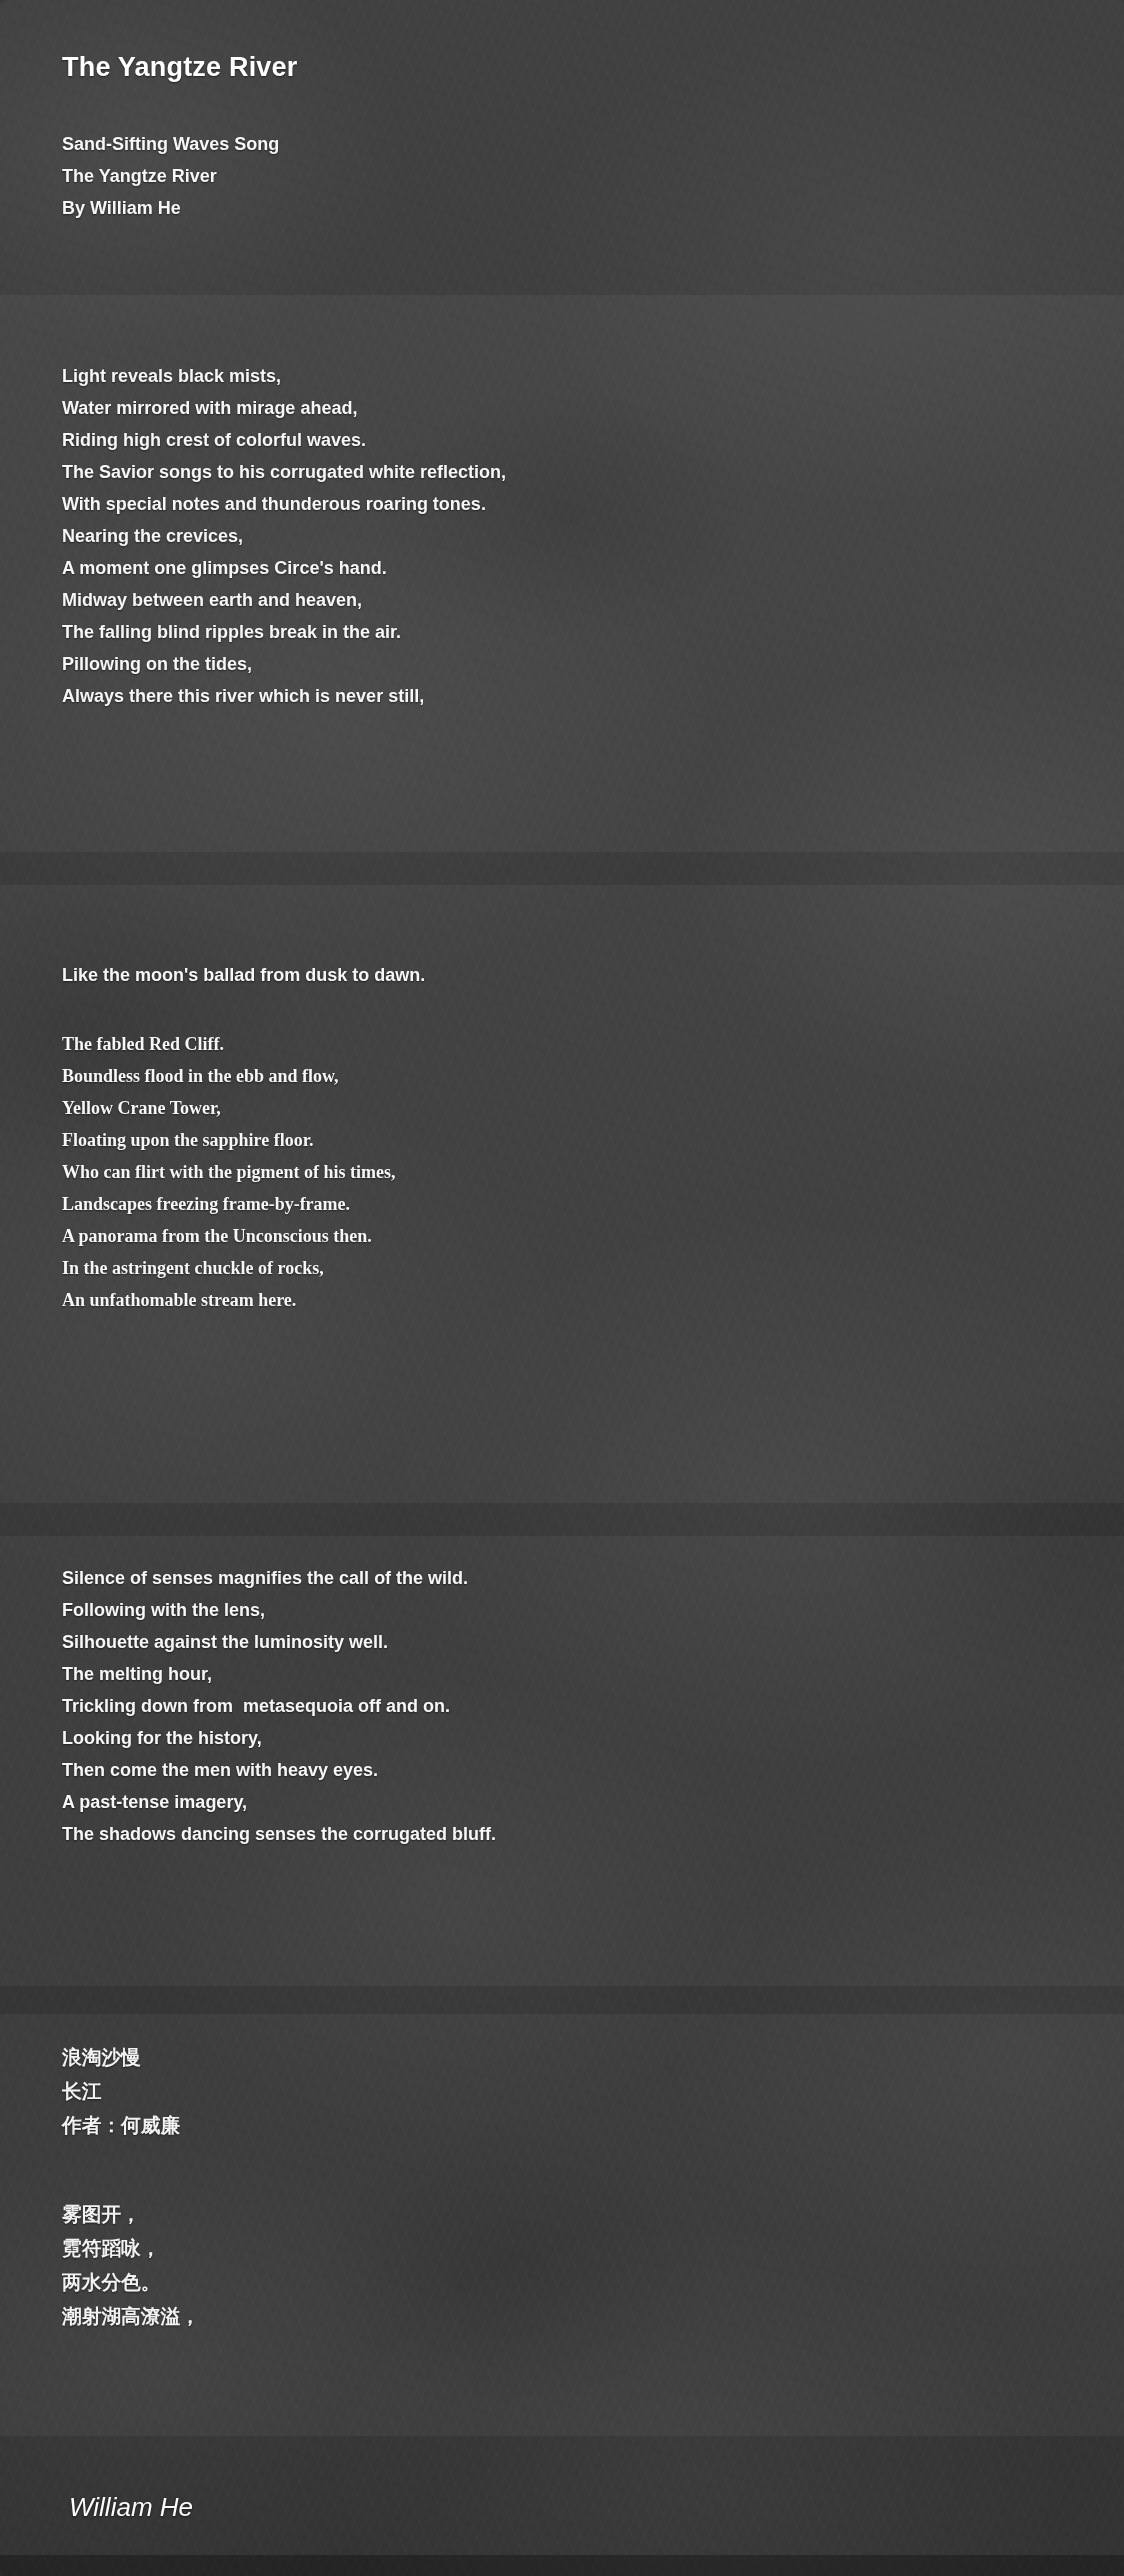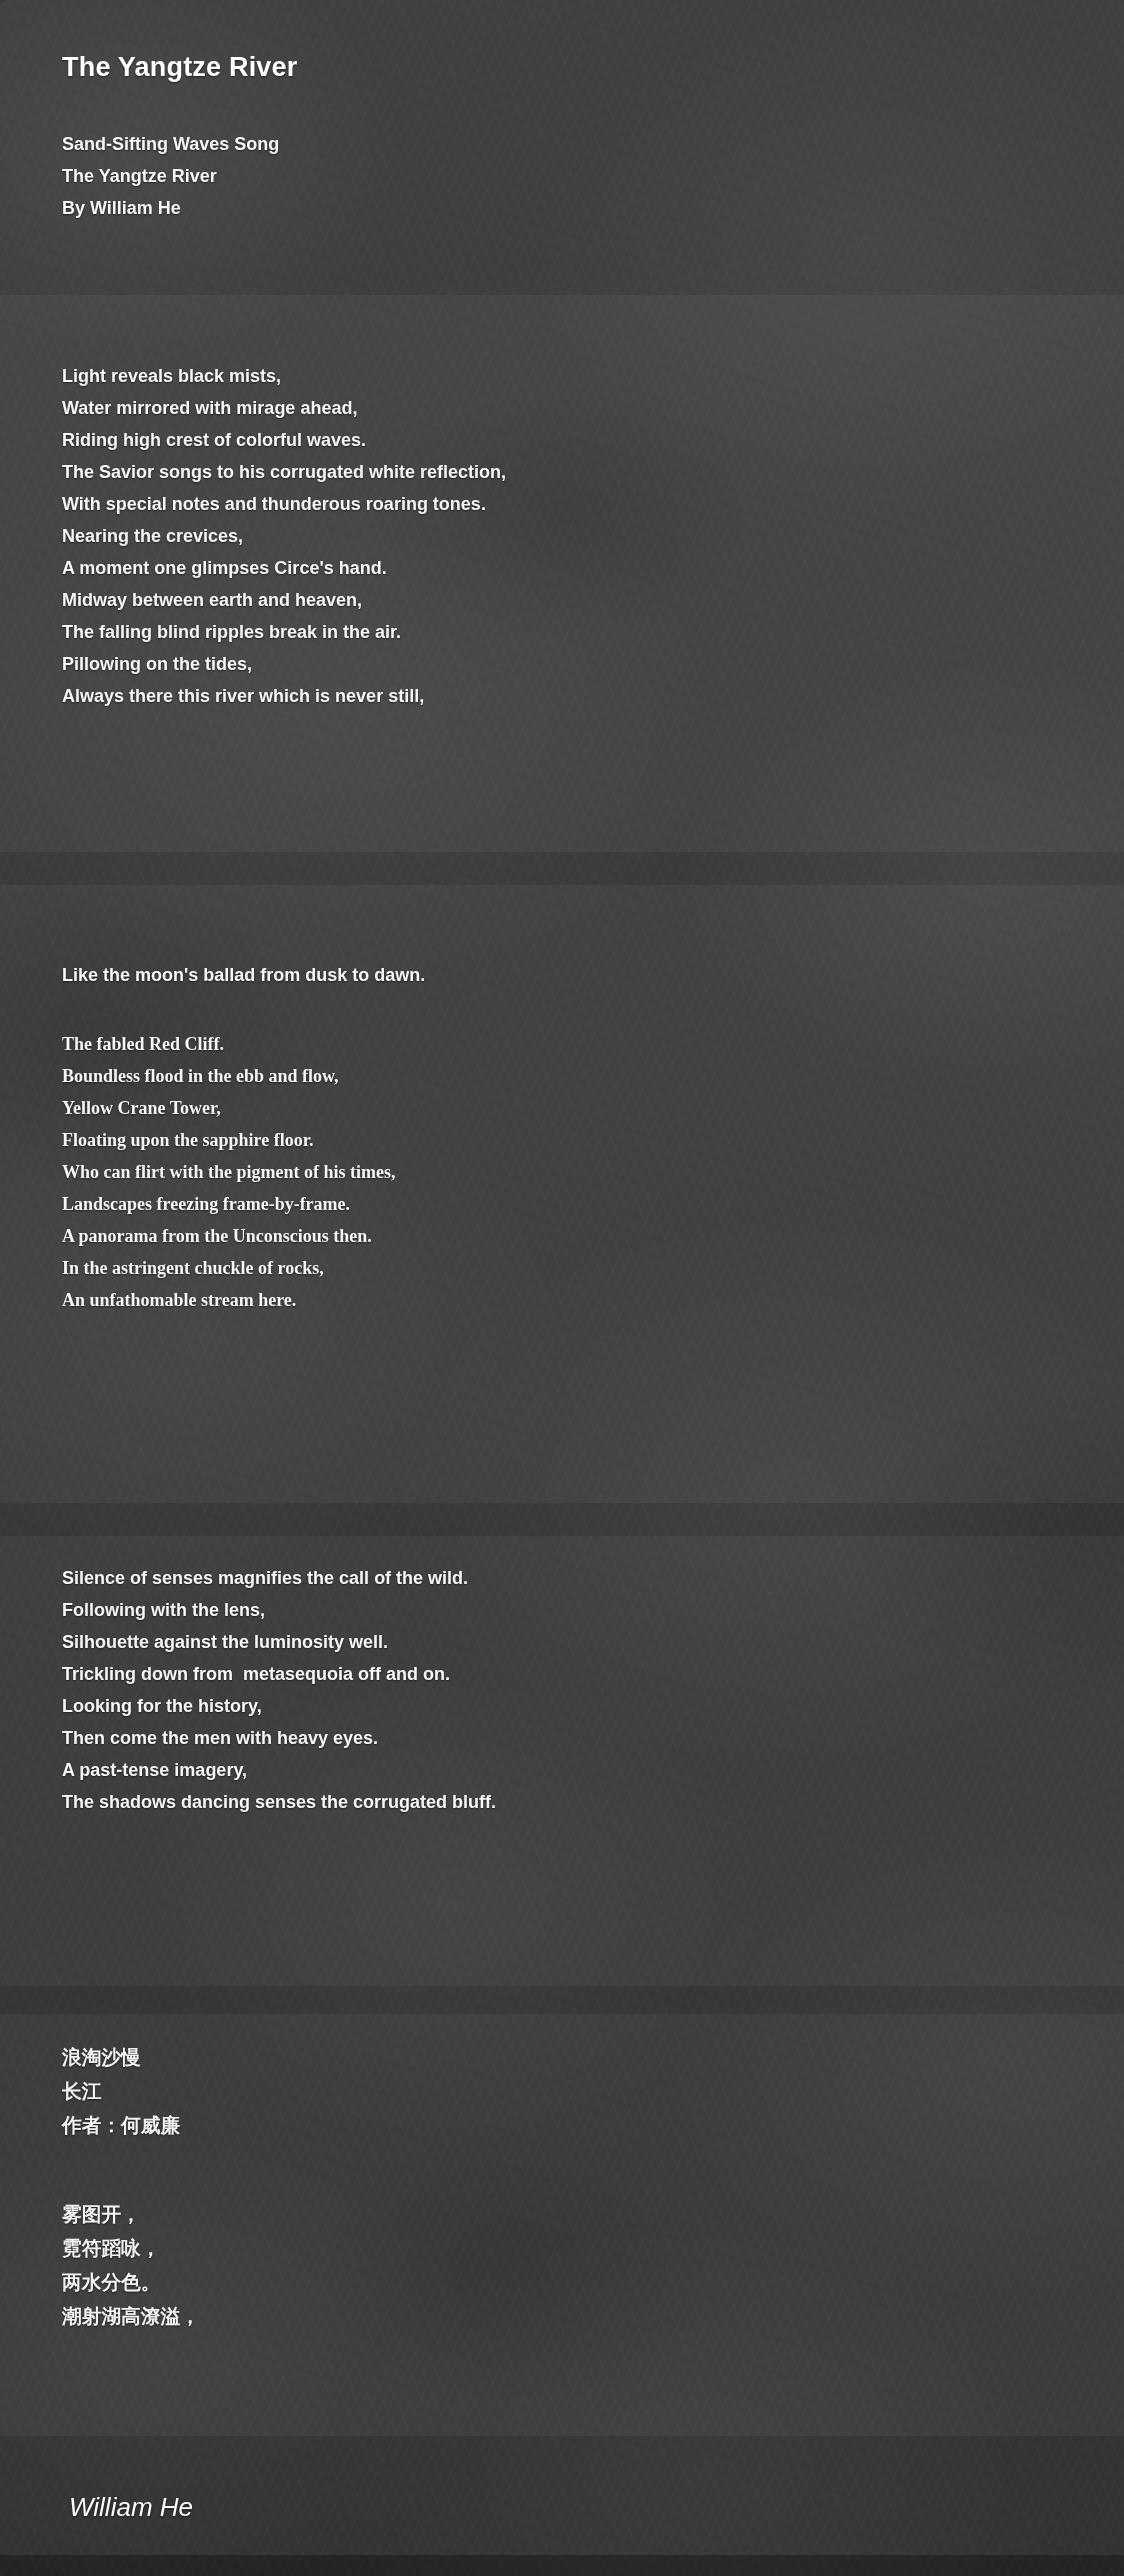--- a/index.html
+++ b/index.html
@@ -156,20 +156,21 @@
     <div class="line">Landscapes freezing frame-by-frame.</div>
     <div class="line">A panorama from the Unconscious then.</div>
     <div class="line">In the astringent chuckle of rocks,</div>
     <div class="line">An unfathomable stream here.</div>
   </div>
 
   <div class="block" style="top:1562px;">
     <div class="line">Silence of senses magnifies the call of the wild.</div>
     <div class="line">Following with the lens,</div>
     <div class="line">Silhouette against the luminosity well.</div>
+    <div class="line">The melting hour,</div>
     <div class="line">Trickling down from  metasequoia off and on.</div>
     <div class="line">Looking for the history,</div>
     <div class="line">Then come the men with heavy eyes.</div>
     <div class="line">A past-tense imagery,</div>
     <div class="line">The shadows dancing senses the corrugated bluff.</div>
   </div>
 
   <div class="block" style="top:2040px;">
     <div class="line cjk">浪淘沙慢</div>
     <div class="line cjk">长江</div>

